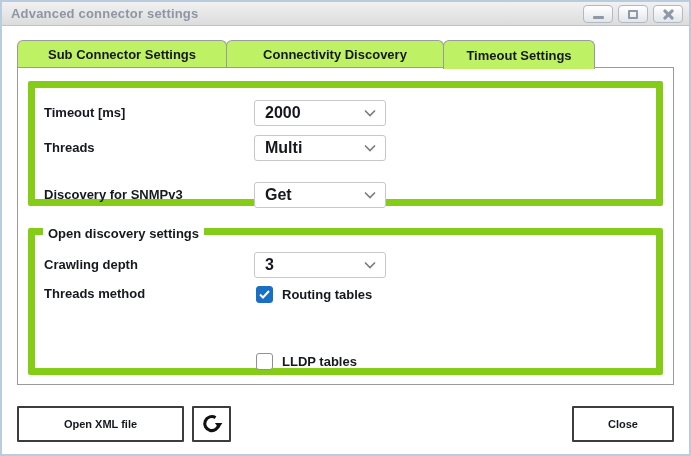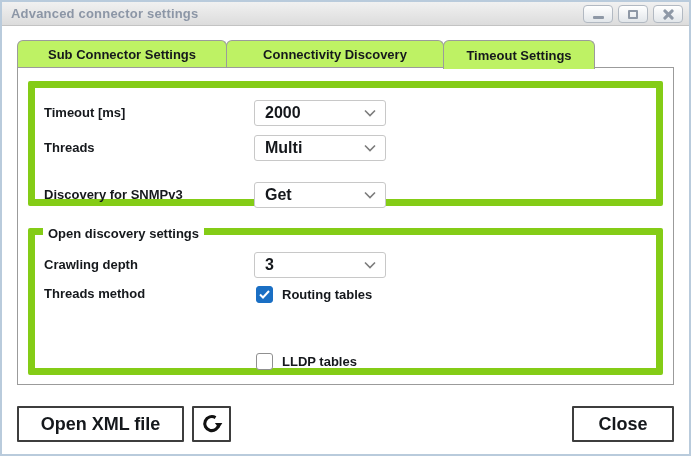--- a/index.html
+++ b/index.html
@@ -87,21 +87,21 @@
   }
   .checkbox[data-checked="true"]  { background:#1a6fc4; border:1px solid #1a6fc4; }
   .checkbox[data-checked="false"] { background:#fff;     border:1px solid #909090; }
   .checkbox-label { font-size:13px; font-weight:bold; color:#15181c; }
 
   
   .btn {
     position:absolute; top:404px; height:36px;
     border:2px solid #3d3d3d; border-radius:1px; background:#fff;
     display:flex; align-items:center; justify-content:center;
-    font-size:18px; font-weight:bold; color:#15181c; cursor:default;
+    font-size:11px; font-weight:bold; color:#15181c; cursor:default;
   }
   #btn-open    { left:15px;  width:167px; }
   #btn-refresh { left:190px; width:39px; }
   #btn-close   { right:15px; width:102px; }
 </style>
 </head>
 <body>
 
 <div class="window">
 

